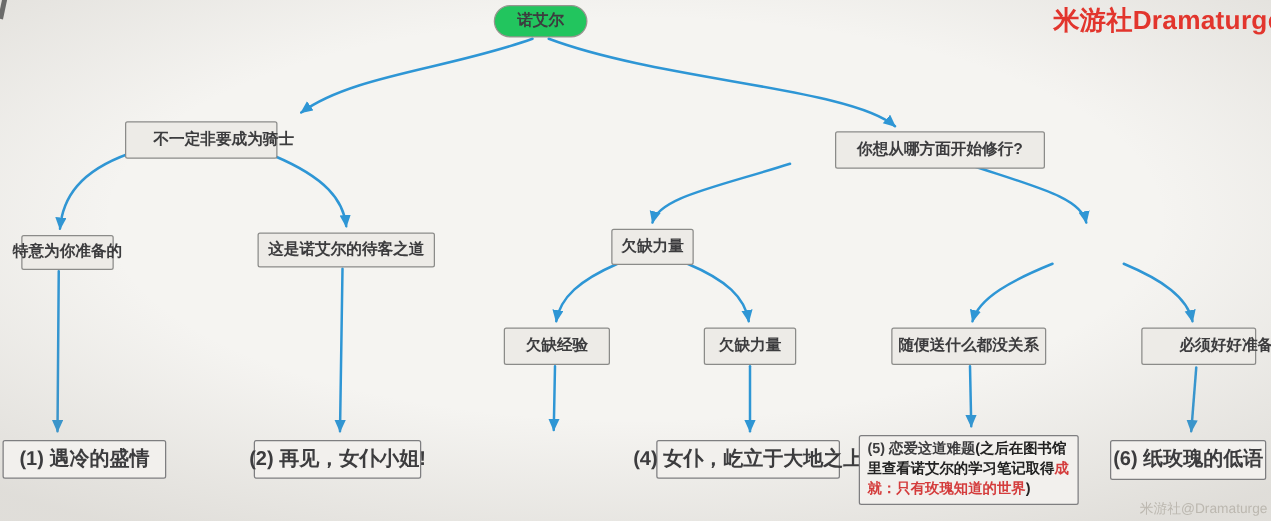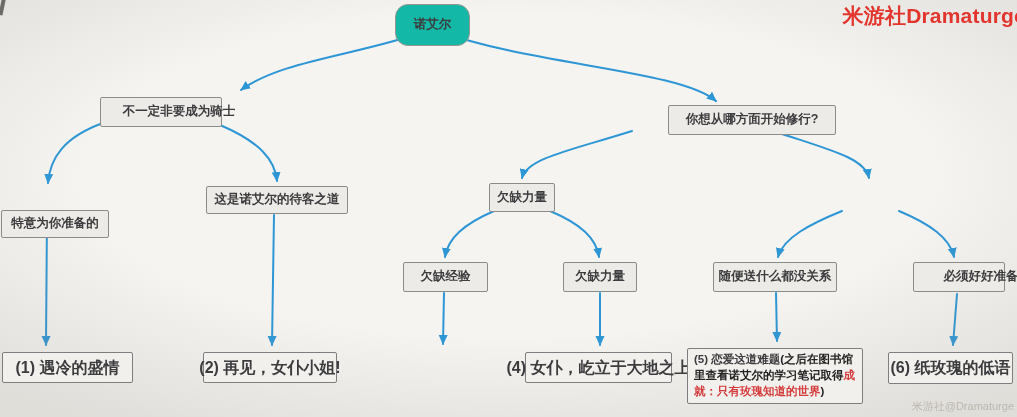--- a/index.html
+++ b/index.html
@@ -26,26 +26,26 @@
     border-radius:2px;
     display:flex;align-items:center;justify-content:center;
     font-size:12.5px;font-weight:600;
     text-align:center;
     white-space:nowrap;
     line-height:1.1;
     padding:2px 4px;
     z-index:2;
   }
   .root{
-    left:395px;top:4px;width:75px;height:42px;
-    border-radius:13px;border-color:#97958f;background:#14b8a6;
+    left:395px;top:4px;width:75px;height:26px;
+    border-radius:13px;border-color:#97958f;background:#22c55e;
   }
   .n1{left:100px;top:97px;width:122px;height:30px;padding-left:40px;}
   .n2{left:646px;top:105px;width:168px;height:30px;margin-left:22px;}
-  .n3{left:1px;top:188px;width:108px;height:28px;margin-top:22px;}
+  .n3{left:17px;top:188px;width:74px;height:28px;}
   .n4{left:206px;top:186px;width:142px;height:28px;}
   .n5{left:489px;top:183px;width:66px;height:29px;}
   .n6{left:837px;top:183px;width:67px;height:29px;}
   .n7{left:403px;top:262px;width:85px;height:30px;}
   .n8{left:563px;top:262px;width:74px;height:30px;}
   .n9{left:713px;top:262px;width:124px;height:30px;}
   .n10{left:913px;top:262px;width:92px;height:30px;padding-left:48px;}
   .leaf{background:#f2f0ed;border-color:#7e7e80;font-size:16px;}
   .o1{left:2px;top:352px;width:131px;height:31px;}
   .o2{left:203px;top:352px;width:134px;height:31px;}

